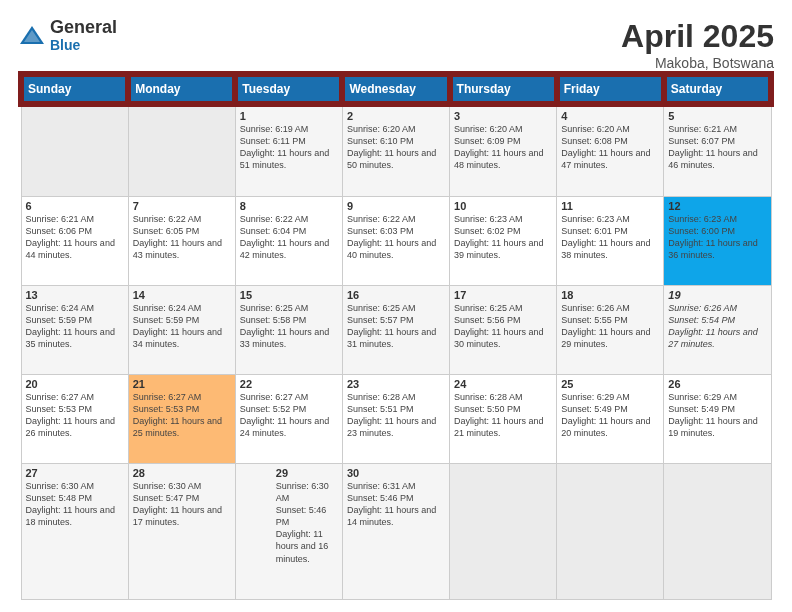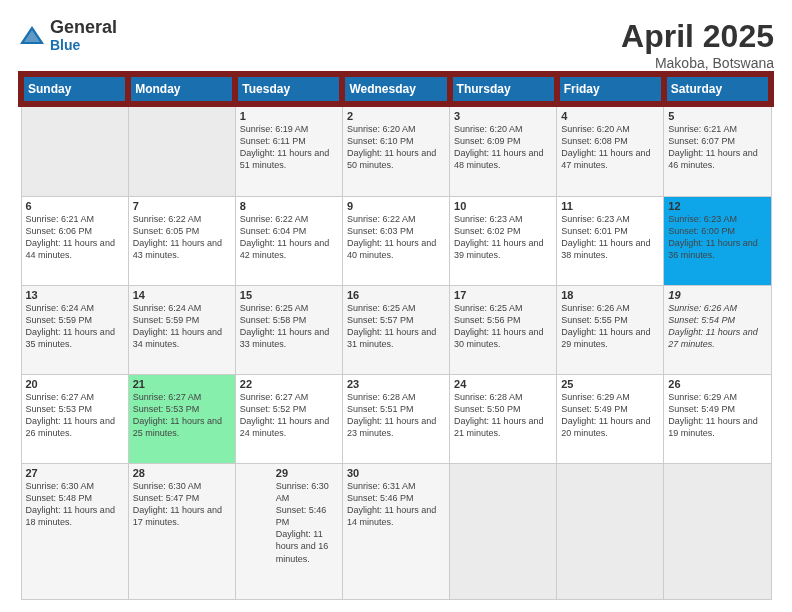--- a/index.html
+++ b/index.html
@@ -296,21 +296,21 @@
         </tr>
         <tr>
           <td style="background: rgb(255, 255, 255);">
         <span class="day-number">20</span>
         <div class="day-info">
           <span>Sunrise: 6:27 AM</span><br>
           <span>Sunset: 5:53 PM</span><br>
           <span>Daylight: 11 hours and 26 minutes.</span>
         </div>
       </td>
-          <td style="background: #86efac;">
+          <td style="background: #fdba74;">
         <span class="day-number">21</span>
         <div class="day-info">
           <span>Sunrise: 6:27 AM</span><br>
           <span>Sunset: 5:53 PM</span><br>
           <span>Daylight: 11 hours and 25 minutes.</span>
         </div>
       </td>
           <td style="background: rgb(255, 255, 255);">
         <span class="day-number">22</span>
         <div class="day-info">

